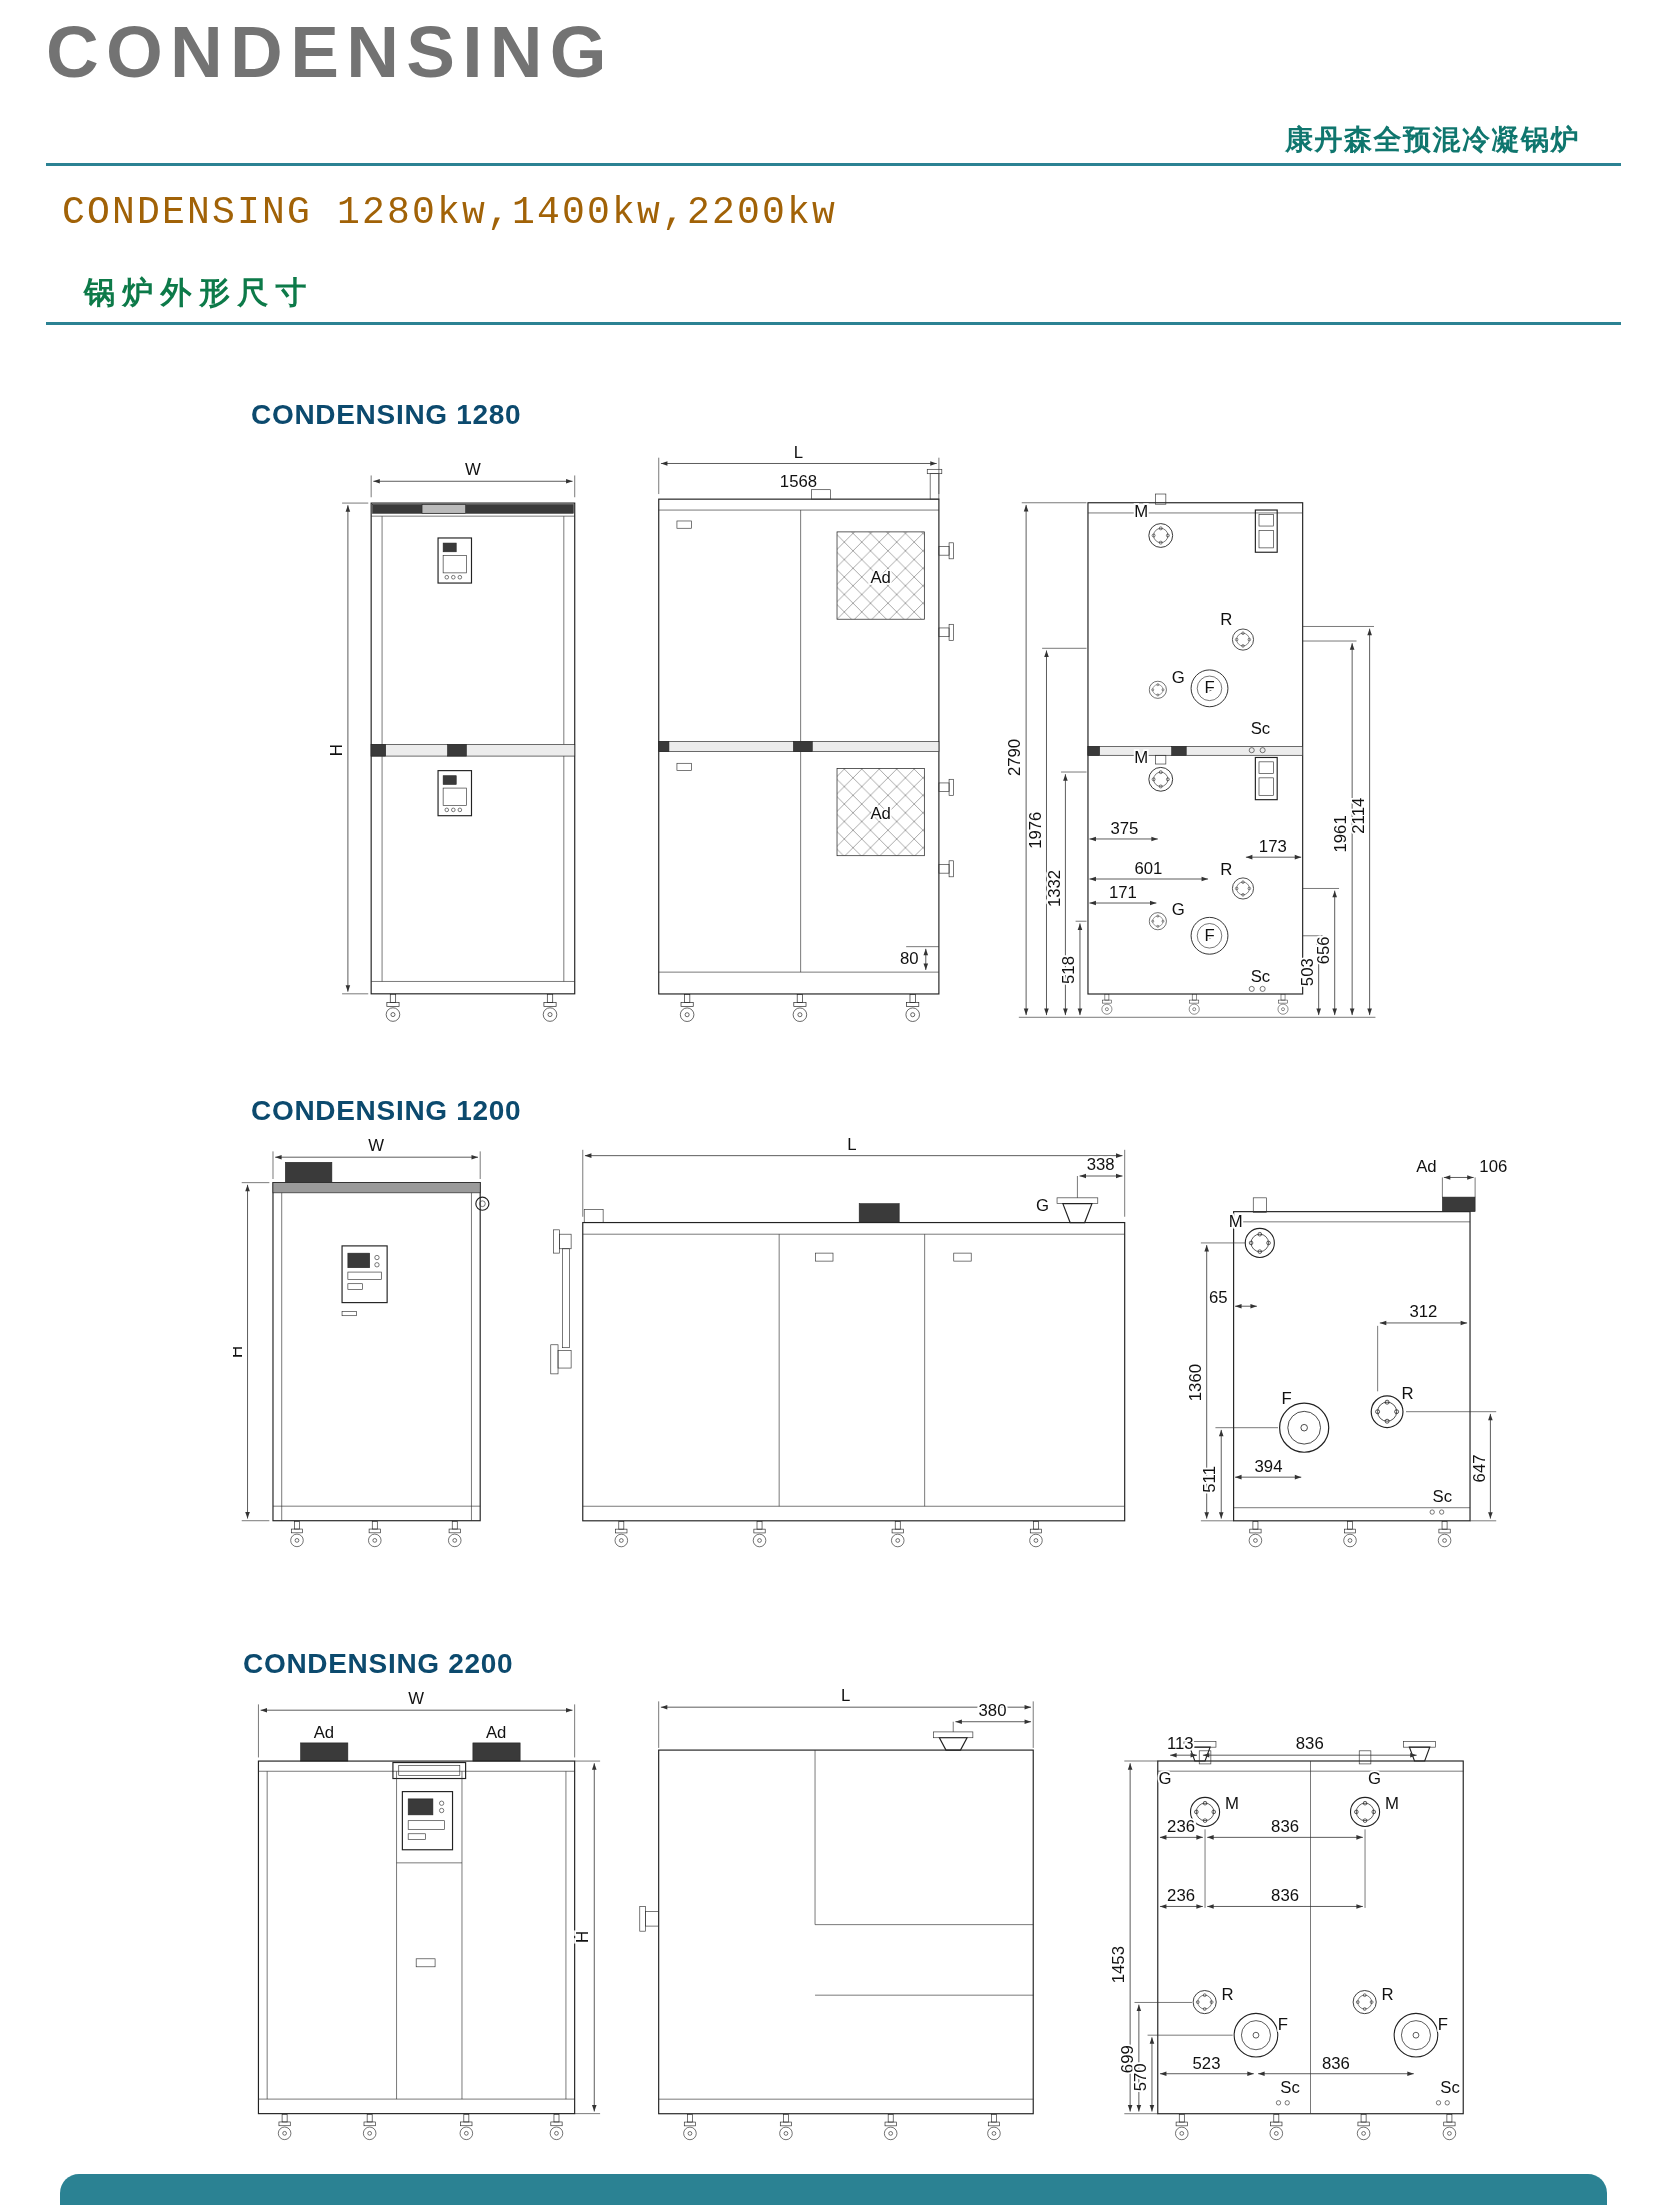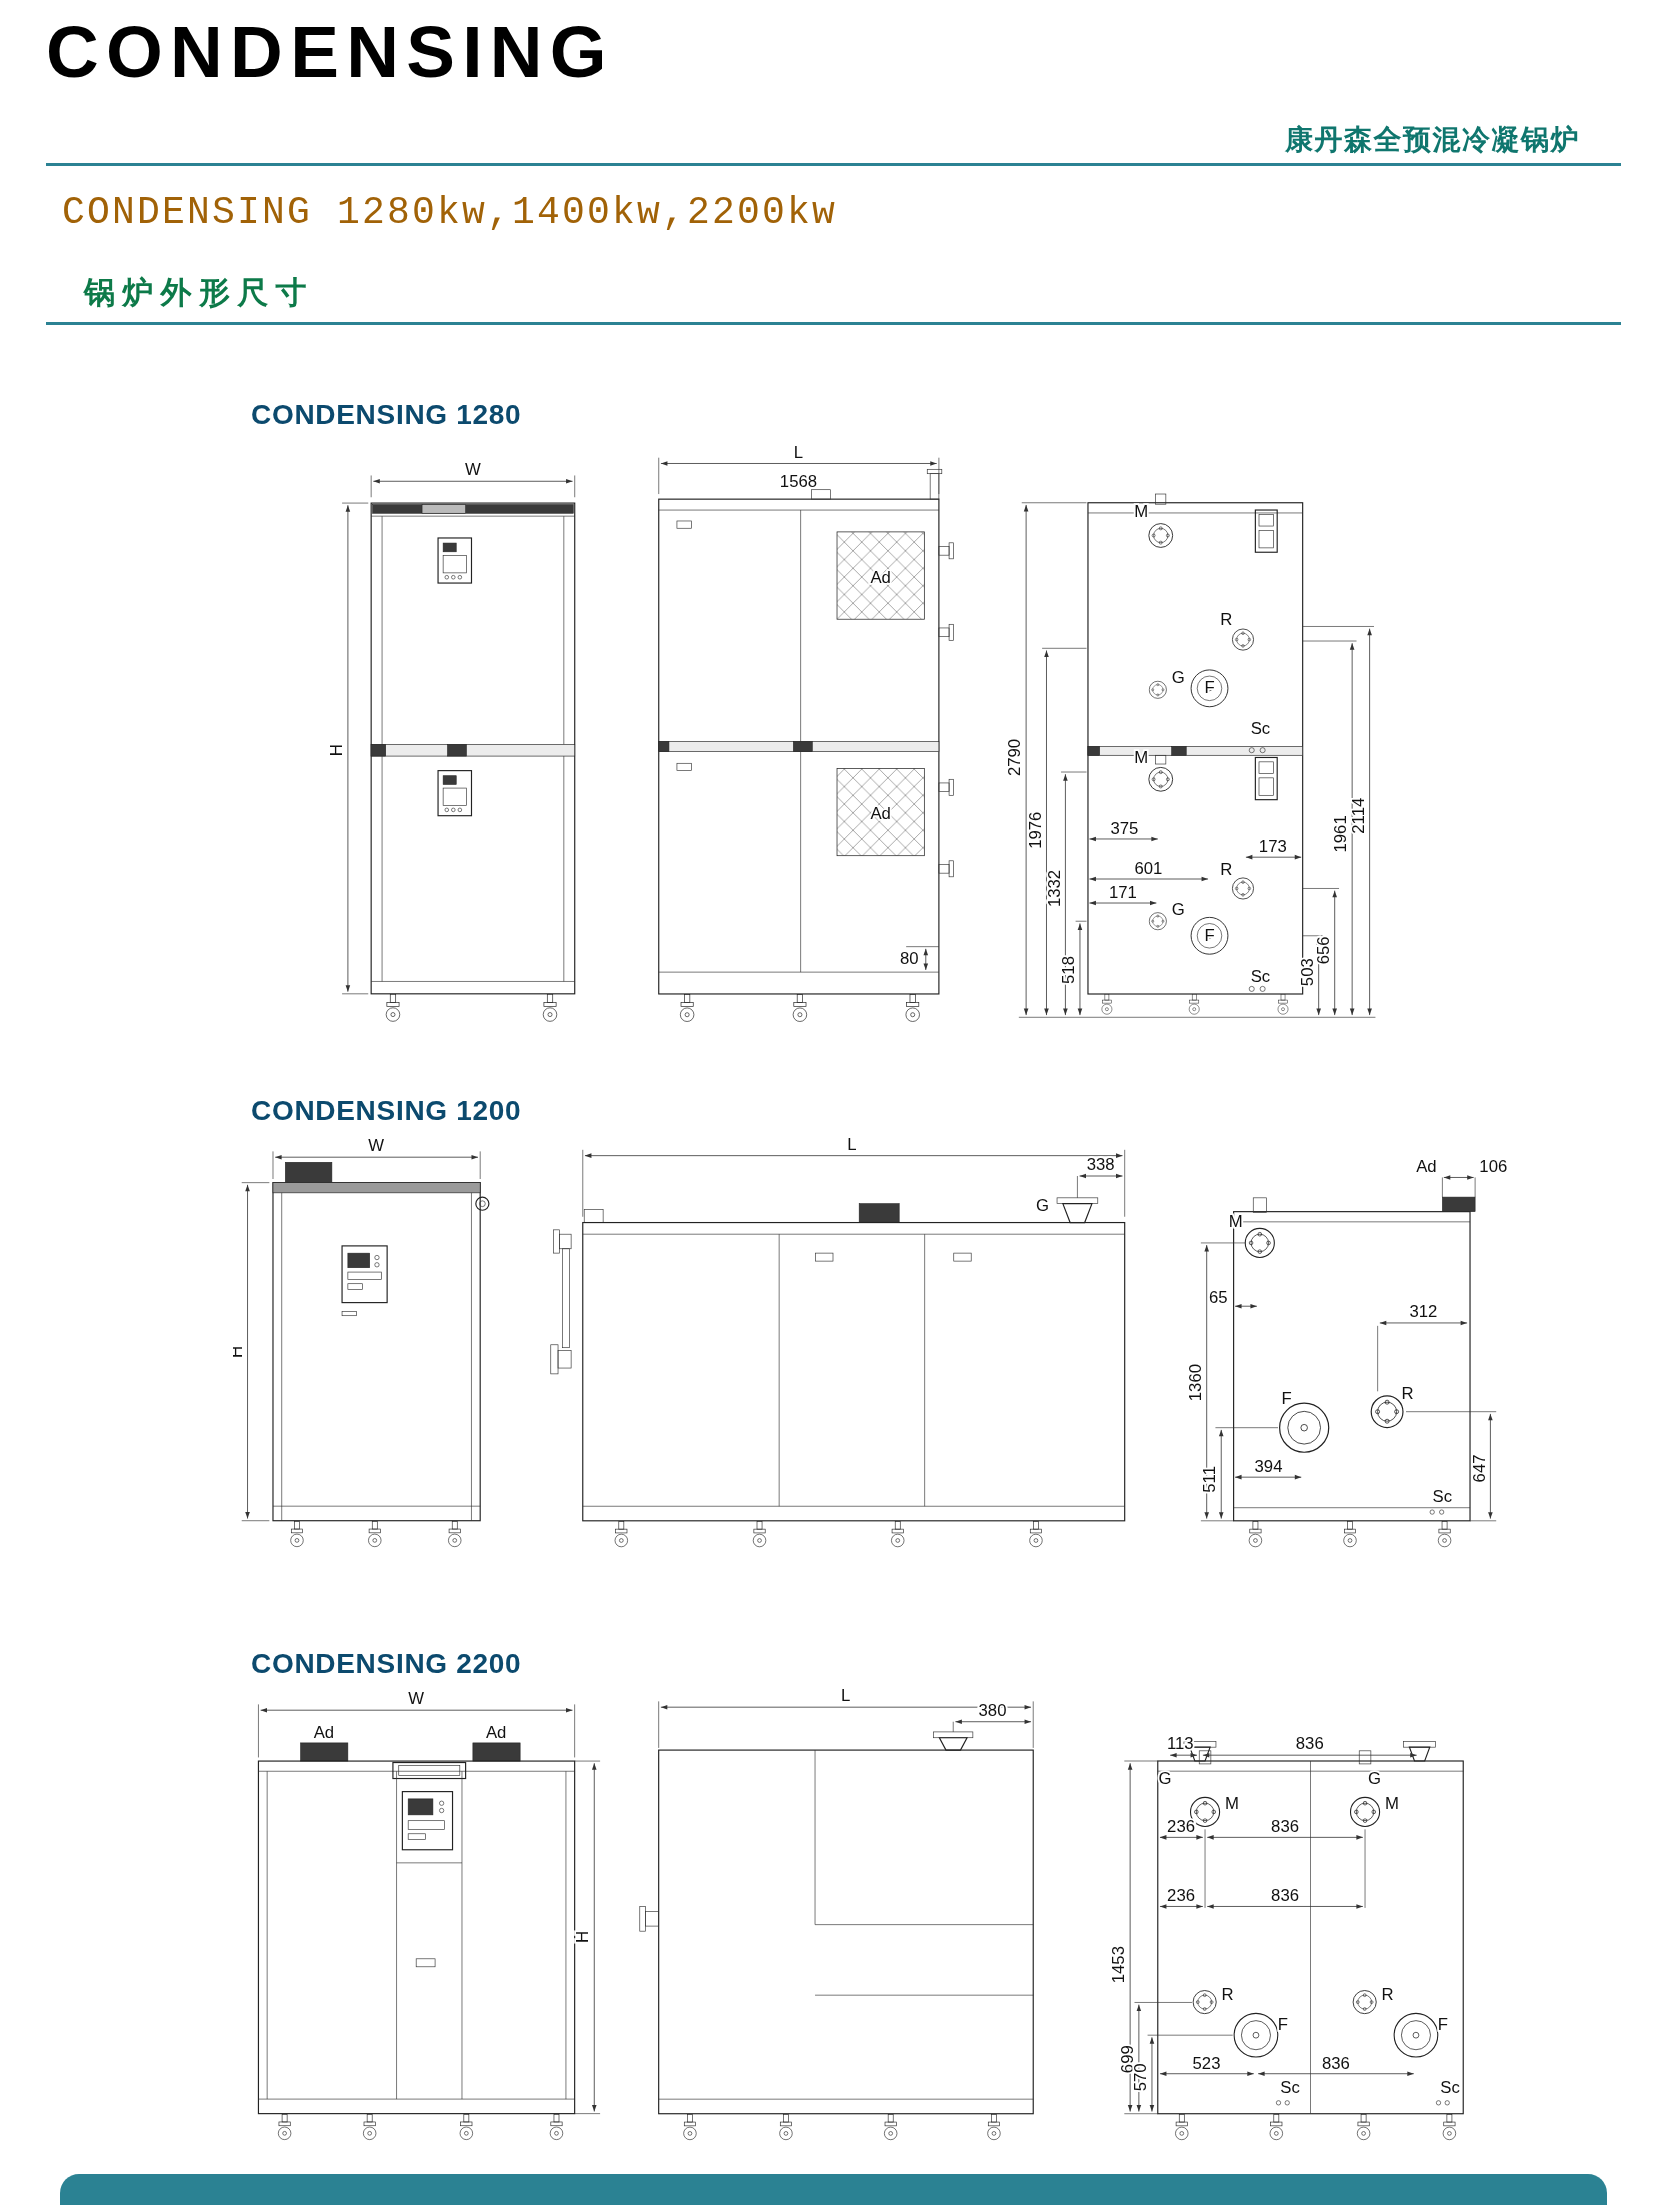--- a/index.html
+++ b/index.html
@@ -1,28 +1,28 @@
 <!DOCTYPE html>
 <html style="font-size:11.6px"><head>
 <meta charset="utf-8">
 <style>
   *{margin:0;padding:0;box-sizing:border-box}
   html,body{background:#ffffff}
   body{width:1667px;height:2205px;position:relative;font-family:"Liberation Sans",sans-serif;overflow:hidden}
-  .logo{position:absolute;left:46px;top:14.6px;font-size:73px;font-weight:bold;color:#000000;letter-spacing:7.3px;line-height:1}
+  .logo{position:absolute;left:46px;top:14.6px;font-size:73px;font-weight:bold;color:#737373;letter-spacing:7.3px;line-height:1}
   .tagline{position:absolute;right:87px;top:121px;font-size:28px;font-weight:bold;color:#0f766e;letter-spacing:1.5px;font-family:"DejaVu Sans",sans-serif}
   .rule{position:absolute;left:46px;right:46px;height:2.9px;background:#2b8293}
   .rule1{top:163px}
   .rule2{top:322px}
   .models{position:absolute;left:62px;top:191px;font-size:38px;color:#a16207;font-family:"Liberation Mono","DejaVu Sans Mono",monospace;letter-spacing:2.2px}
   .secheading{position:absolute;left:84px;top:272px;font-size:31px;font-weight:bold;color:#0d7a49;letter-spacing:7.3px;font-family:"DejaVu Sans",sans-serif}
   .sectitle{position:absolute;font-size:28px;font-weight:600;color:#0c4a6e;letter-spacing:0.7px}
   .t1280{left:251px;top:399px}
   .t1400{left:251px;top:1095px}
-  .t2200{left:251px;top:1648px}
+  .t2200{left:243px;top:1648px}
   .drawing{position:absolute}
   .footerbar{position:absolute;left:60px;right:60px;bottom:0;height:31px;background:#2b8293;border-radius:19px 19px 0 0}
   svg text{font-family:"Liberation Sans",sans-serif;font-size:23px;fill:#111}
   svg .num{paint-order:stroke;stroke:#ffffff;stroke-width:5px}
   .ln{fill:none;stroke:#222;stroke-width:1.6}
   .tn{fill:none;stroke:#333;stroke-width:0.9}
   .dim{stroke:#333;stroke-width:1.1;fill:none}
   .dk{fill:#3a3a3a;stroke:#222;stroke-width:0.8}
   .lt{fill:#ececec;stroke:#222;stroke-width:0.9}
   .band{fill:#9a9a9a;stroke:#222;stroke-width:0.9}

